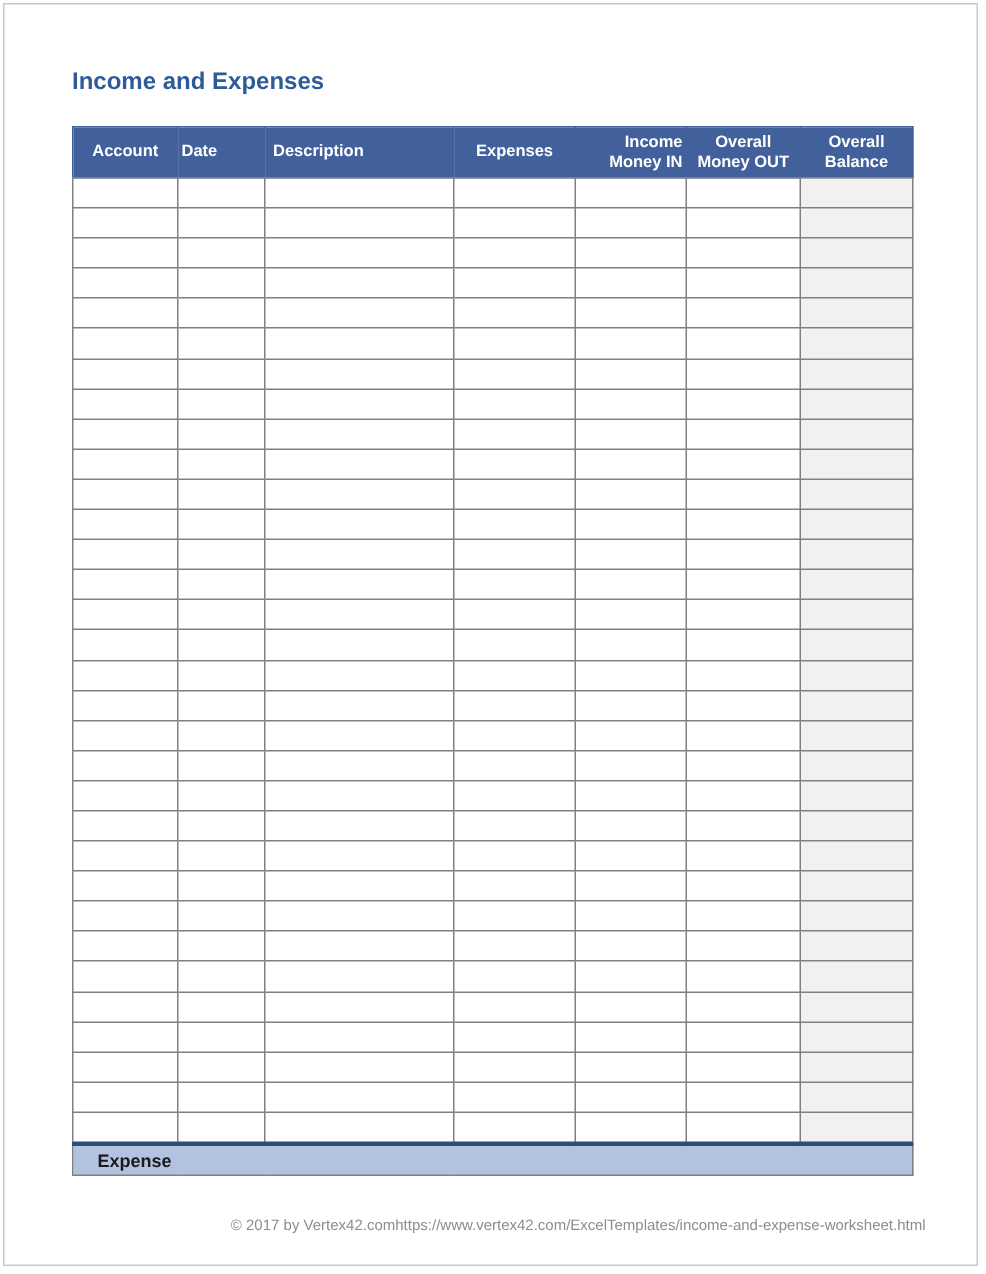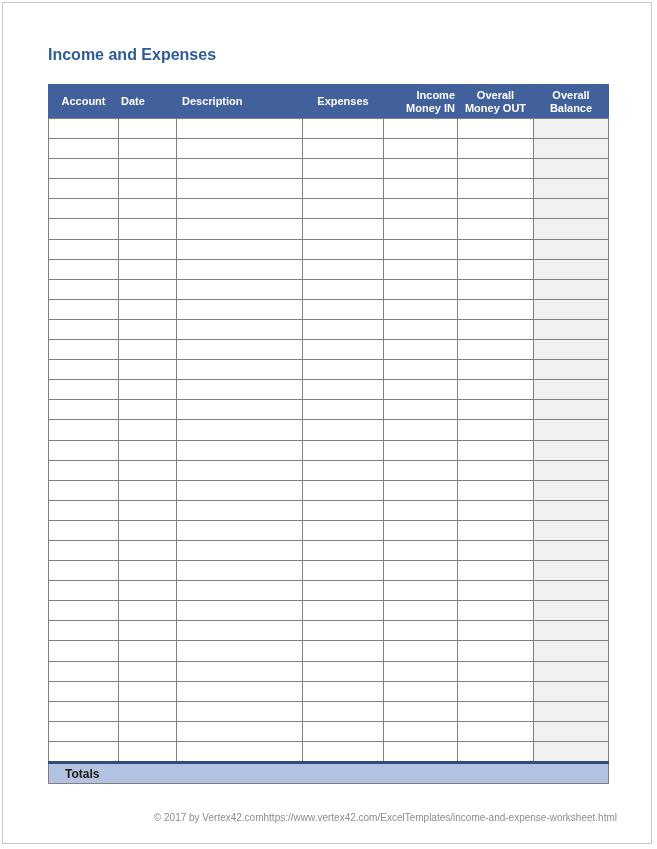--- a/index.html
+++ b/index.html
@@ -396,21 +396,21 @@
           <td class="body-cell"></td>
           <td class="body-cell"></td>
           <td class="body-cell"></td>
           <td class="body-cell"></td>
           <td class="body-cell shaded"></td>
         </tr>
       </tbody>
     <tfoot>
       <tr>
         <td id="totalsCell" class="totals-cell" colspan="7">
-          <span>Totals</span>
+          <span>Expense</span>
         </td>
       </tr>
     </tfoot>
   </table>
 
   <div class="footer">
     <span>© 2017 by Vertex42.com</span>
     <span>https://www.vertex42.com/ExcelTemplates/income-and-expense-worksheet.html</span>
   </div>
 

